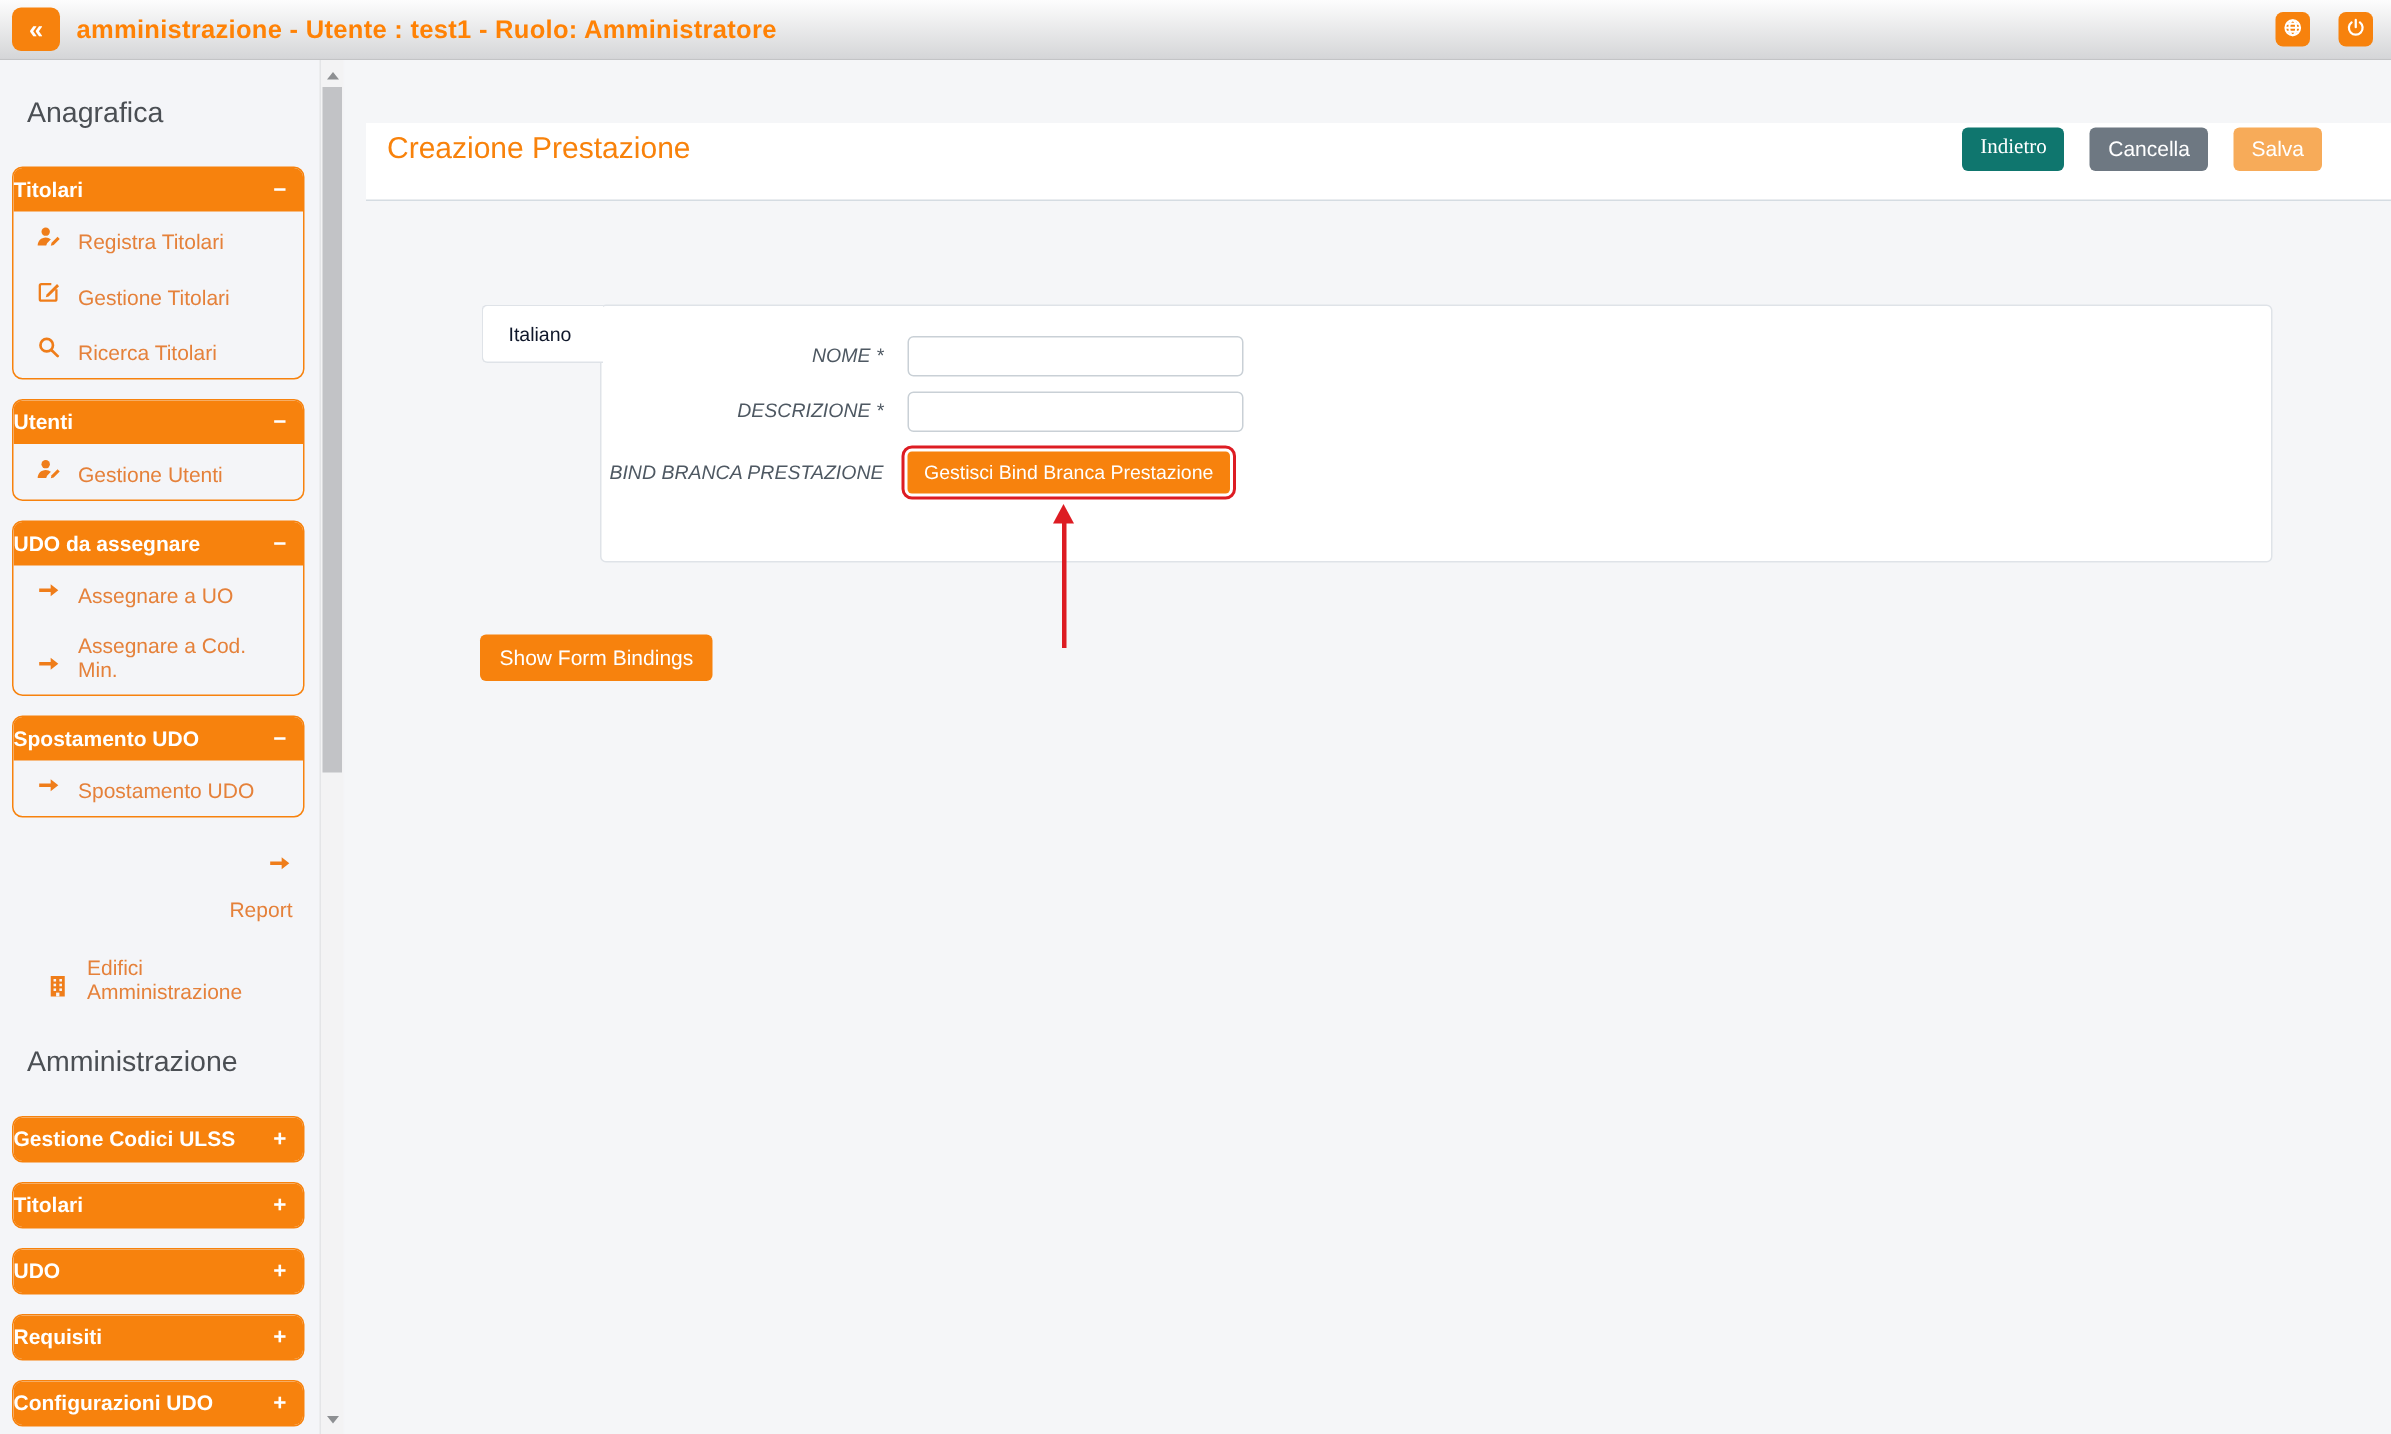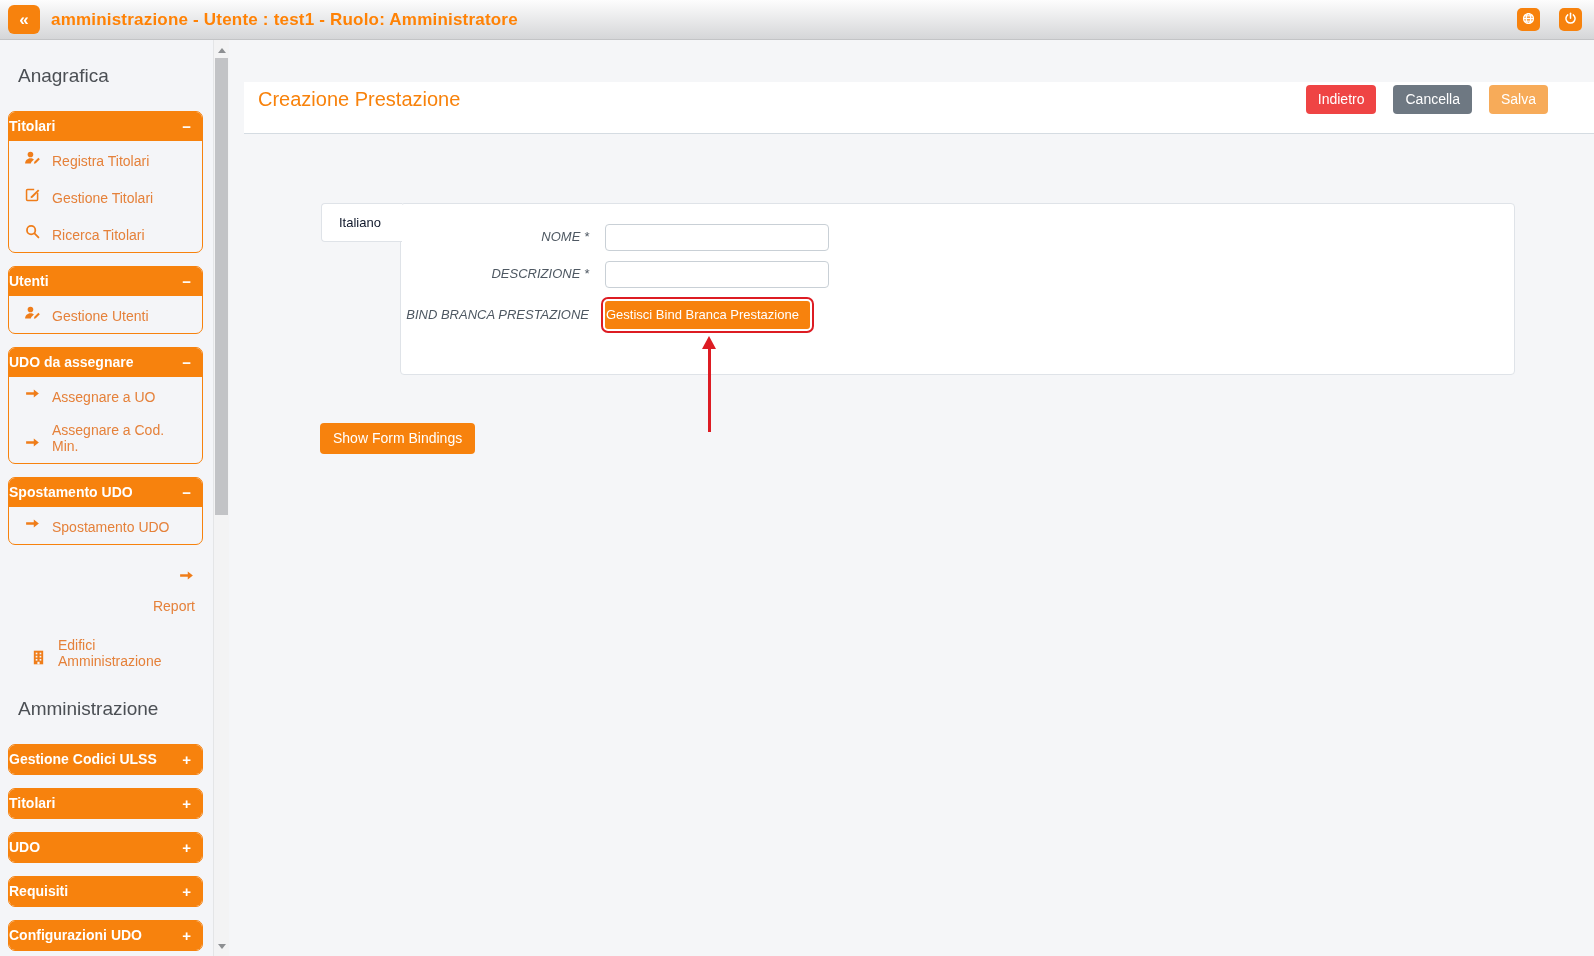--- a/index.html
+++ b/index.html
@@ -71,21 +71,21 @@
     margin:42px 0 0 14px; height:52px; background:#fff;
     border-bottom:1px solid #d5dce2;
     display:flex; align-items:center; padding:0 46px 16px 14px;
   }
   .page-title { color:#f8820b; font-size:20px; font-weight:400; margin:0; }
   .actions { margin-left:auto; display:flex; gap:17px; }
   .btn {
     border:none; border-radius:4px; padding:6px 12px 7px 12px; font-size:14px; color:#fff;
     cursor:pointer; font-family:"Liberation Sans", sans-serif;
   }
-  .btn-dark { background:#ef4444; }
+  .btn-dark { background:#0f766e;font-family:Liberation Serif, serif; }
   .btn-gray { background:#6e7882; }
   .btn-salva { background:#f7ab59; cursor:default; }
 
   .form-panel {
     position:relative; margin:69px 0 0 170px; width:1115px; min-height:172px;
     background:#fff; border:1px solid #dfe3e8; border-radius:4px;
   }
   .lang-tab {
     position:absolute; left:-80px; top:-1px; width:81px; height:39px;
     background:#fff; border:1px solid #dfe3e8; border-right:none;
@@ -100,21 +100,21 @@
     width:188px; flex:none; text-align:right; margin-right:16px;
     font-size:13px; color:#4e5862; line-height:1.55;font-style:italic;
   }
   .frow.last .flabel { margin-top:7px; }
   .finput {
     width:224px; height:27px; border:1px solid #c9d0d6; border-radius:4px;
     padding:0 8px; font-size:13px; color:#333; background:#fff;
   }
   .gestisci-btn {
     background:#f7820d; color:#fff; border:none; border-radius:3px;
-    padding:6px 11px 7px 1px; font-size:13px; cursor:pointer;
+    padding:6px 11px 7px 11px; font-size:13px; cursor:pointer;
     outline:2px solid #dd1c23; outline-offset:2px; margin-top:3px;
     font-family:"Liberation Sans", sans-serif;
   }
   .show-bindings {
     display:block; margin:48px 0 0 90px;
     background:#f7820d; color:#fff; border:none; border-radius:4px;
     padding:7px 13px 8px 13px; font-size:14px; cursor:pointer;
     font-family:"Liberation Sans", sans-serif;
   }
 

